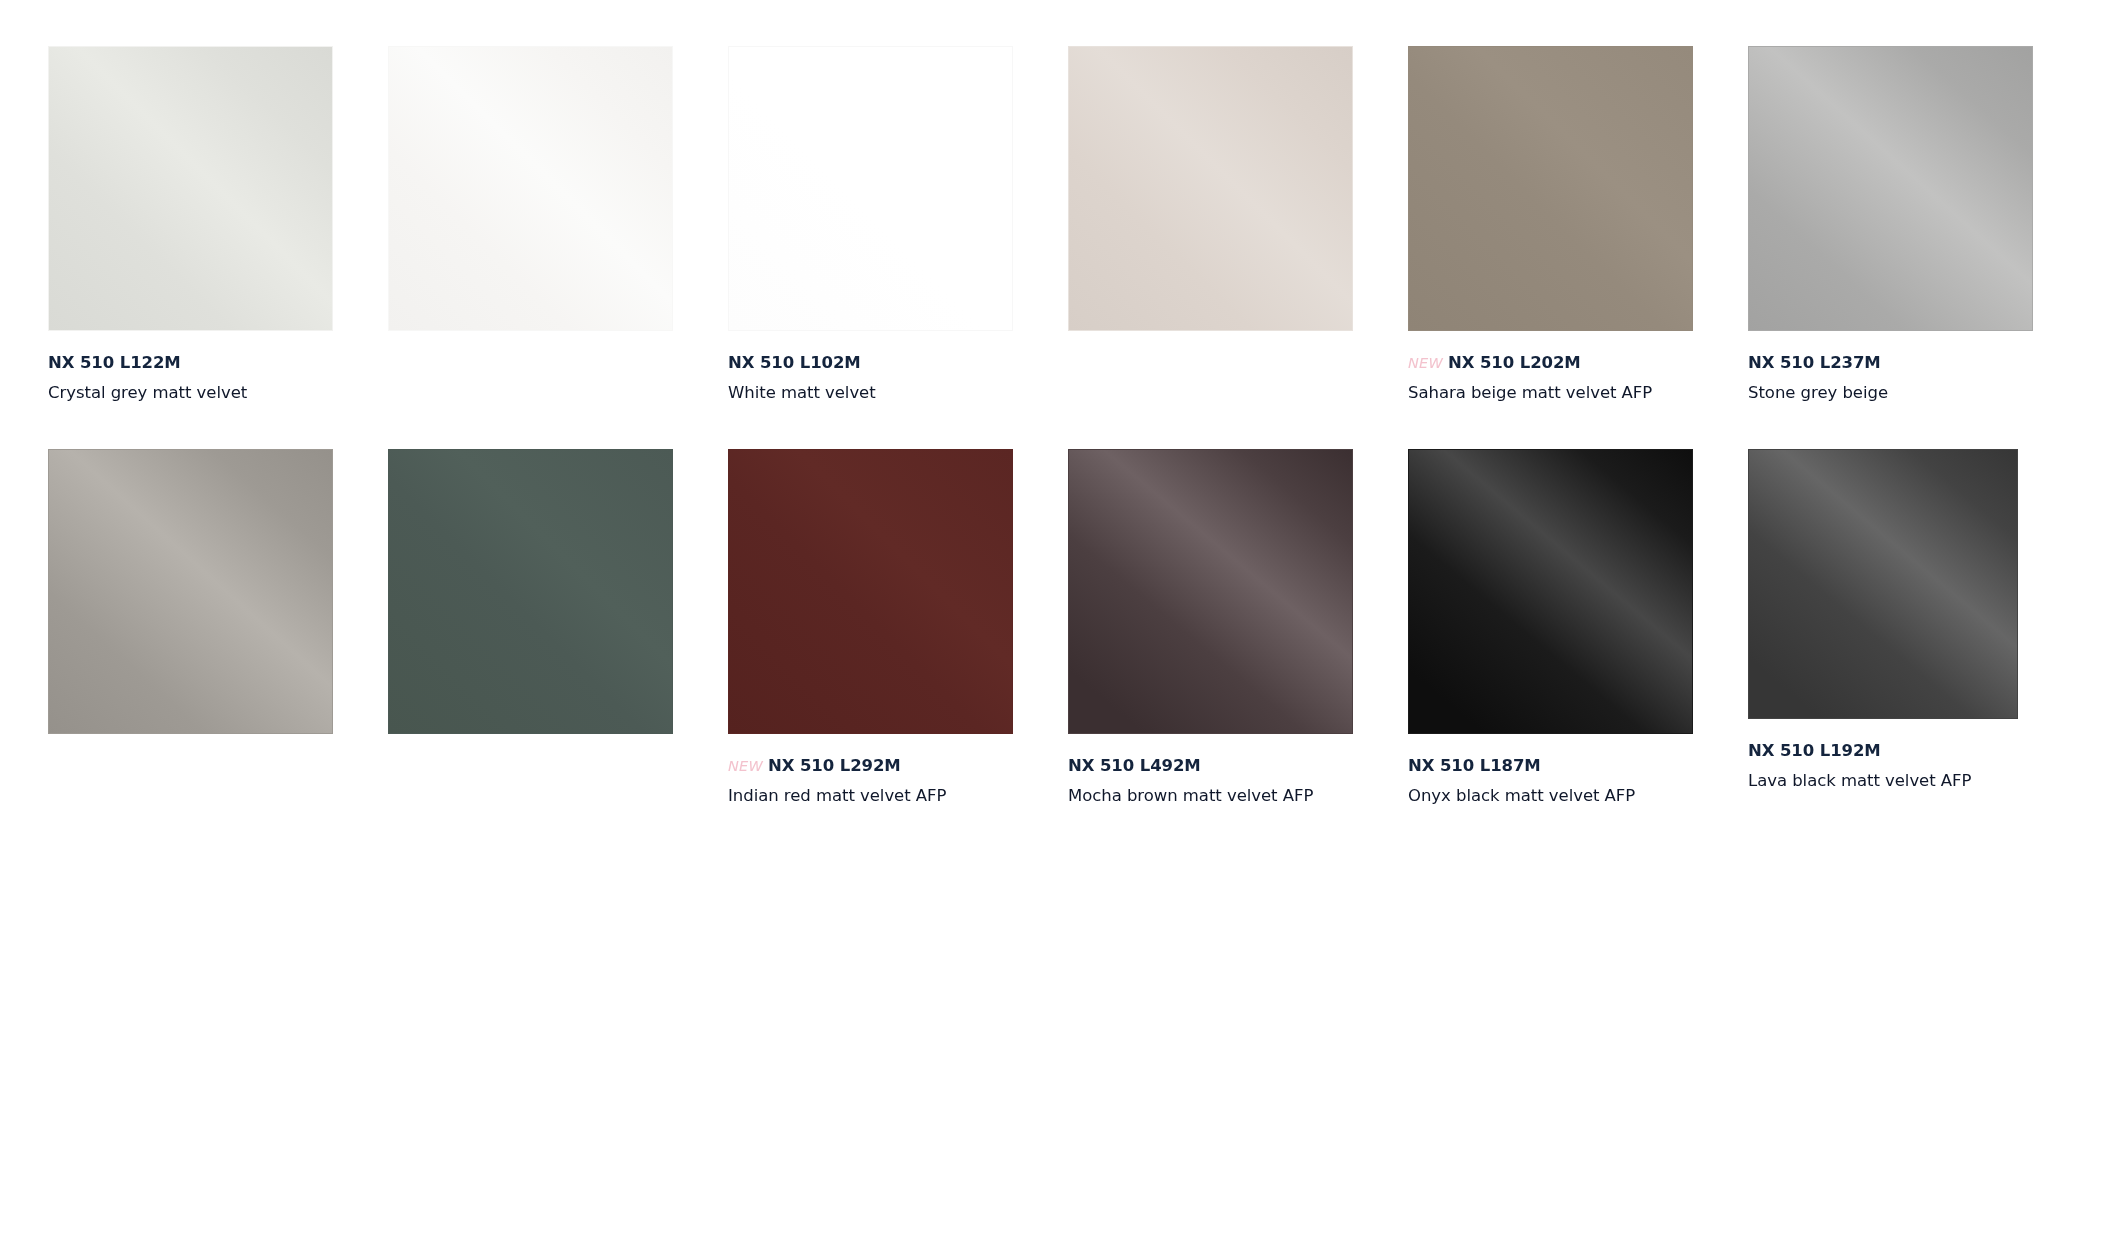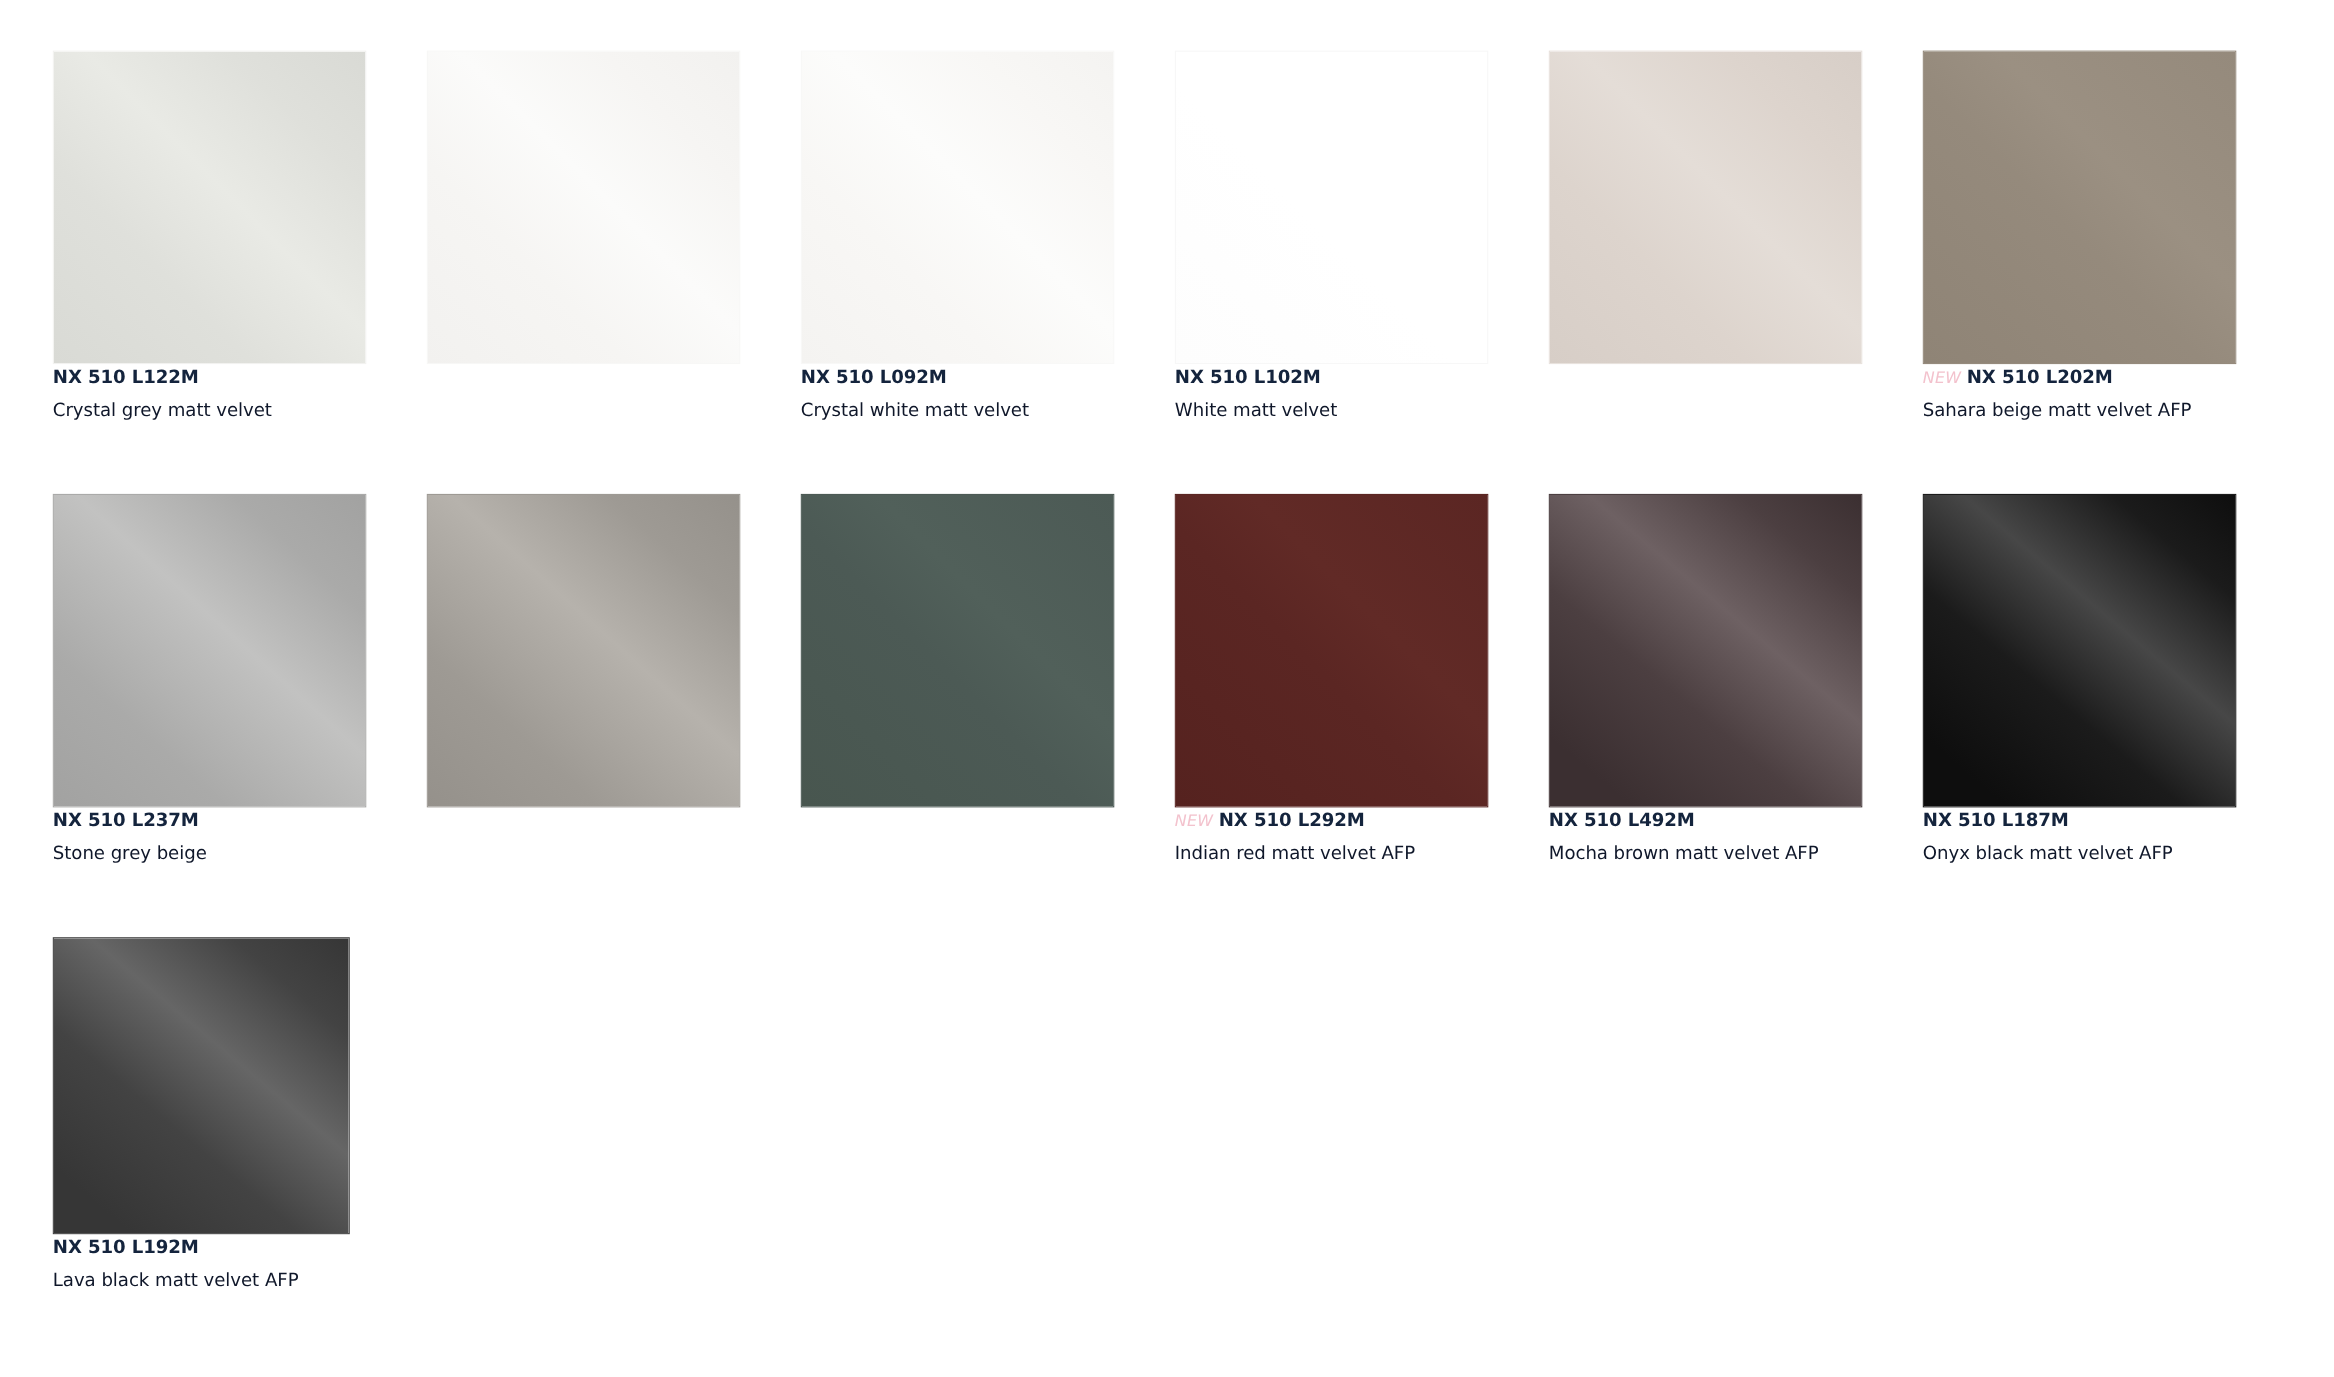--- a/index.html
+++ b/index.html
@@ -41,21 +41,21 @@
   }
   .swatch-card.size-sm .swatch-chip {
     width: 270px;
     height: 270px;
   }
   .chip-surface {
     position: absolute;
     inset: 0;
   }
   .swatch-meta {
-    margin-top: 4px;
+    margin-top: 24px;
     width: 300px;
   }
   .swatch-code-line {
     display: block;
     white-space: nowrap;
     line-height: 1;
     height: 18px;
   }
   .new-flag {
     display: none;
@@ -100,29 +100,20 @@
         <div class="chip-surface" style="background: linear-gradient(45deg, rgb(217, 218, 213) 0%, rgb(223, 224, 219) 32%, rgb(233, 234, 229) 55%, rgb(223, 224, 219) 78%, rgb(217, 218, 213) 100%);"></div>
       </div>
       <div class="swatch-meta">
         <span class="swatch-code-line"><span class="swatch-code">NX 510 L122M</span></span>
         <span class="swatch-name">Crystal grey matt velvet</span>
       </div>
     </div>
     <div class="swatch-card size-lg">
       <div class="swatch-chip" style="border: 1px solid rgb(247, 247, 246);">
         <div class="chip-surface" style="background: linear-gradient(45deg, rgb(242, 241, 239) 0%, rgb(246, 245, 243) 32%, rgb(251, 251, 250) 55%, rgb(246, 245, 243) 78%, rgb(242, 241, 239) 100%);"></div>
-      </div>
-    </div>
-    <div class="swatch-card size-lg">
-      <div class="swatch-chip" style="border: 1px solid rgb(248, 248, 247);">
-        <div class="chip-surface" style="background: linear-gradient(45deg, rgb(244, 243, 241) 0%, rgb(248, 247, 245) 32%, rgb(252, 252, 251) 55%, rgb(248, 247, 245) 78%, rgb(244, 243, 241) 100%);"></div>
-      </div>
-      <div class="swatch-meta">
-        <span class="swatch-code-line"><span class="swatch-code">NX 510 L092M</span></span>
-        <span class="swatch-name">Crystal white matt velvet</span>
       </div>
     </div>
     <div class="swatch-card size-lg">
       <div class="swatch-chip" style="border: 1px solid rgb(247, 247, 247);">
         <div class="chip-surface" style="background: linear-gradient(45deg, rgb(253, 253, 253) 0%, rgb(255, 255, 255) 45%, rgb(255, 255, 255) 62%, rgb(255, 255, 255) 100%);"></div>
       </div>
       <div class="swatch-meta">
         <span class="swatch-code-line"><span class="swatch-code">NX 510 L102M</span></span>
         <span class="swatch-name">White matt velvet</span>
       </div>

